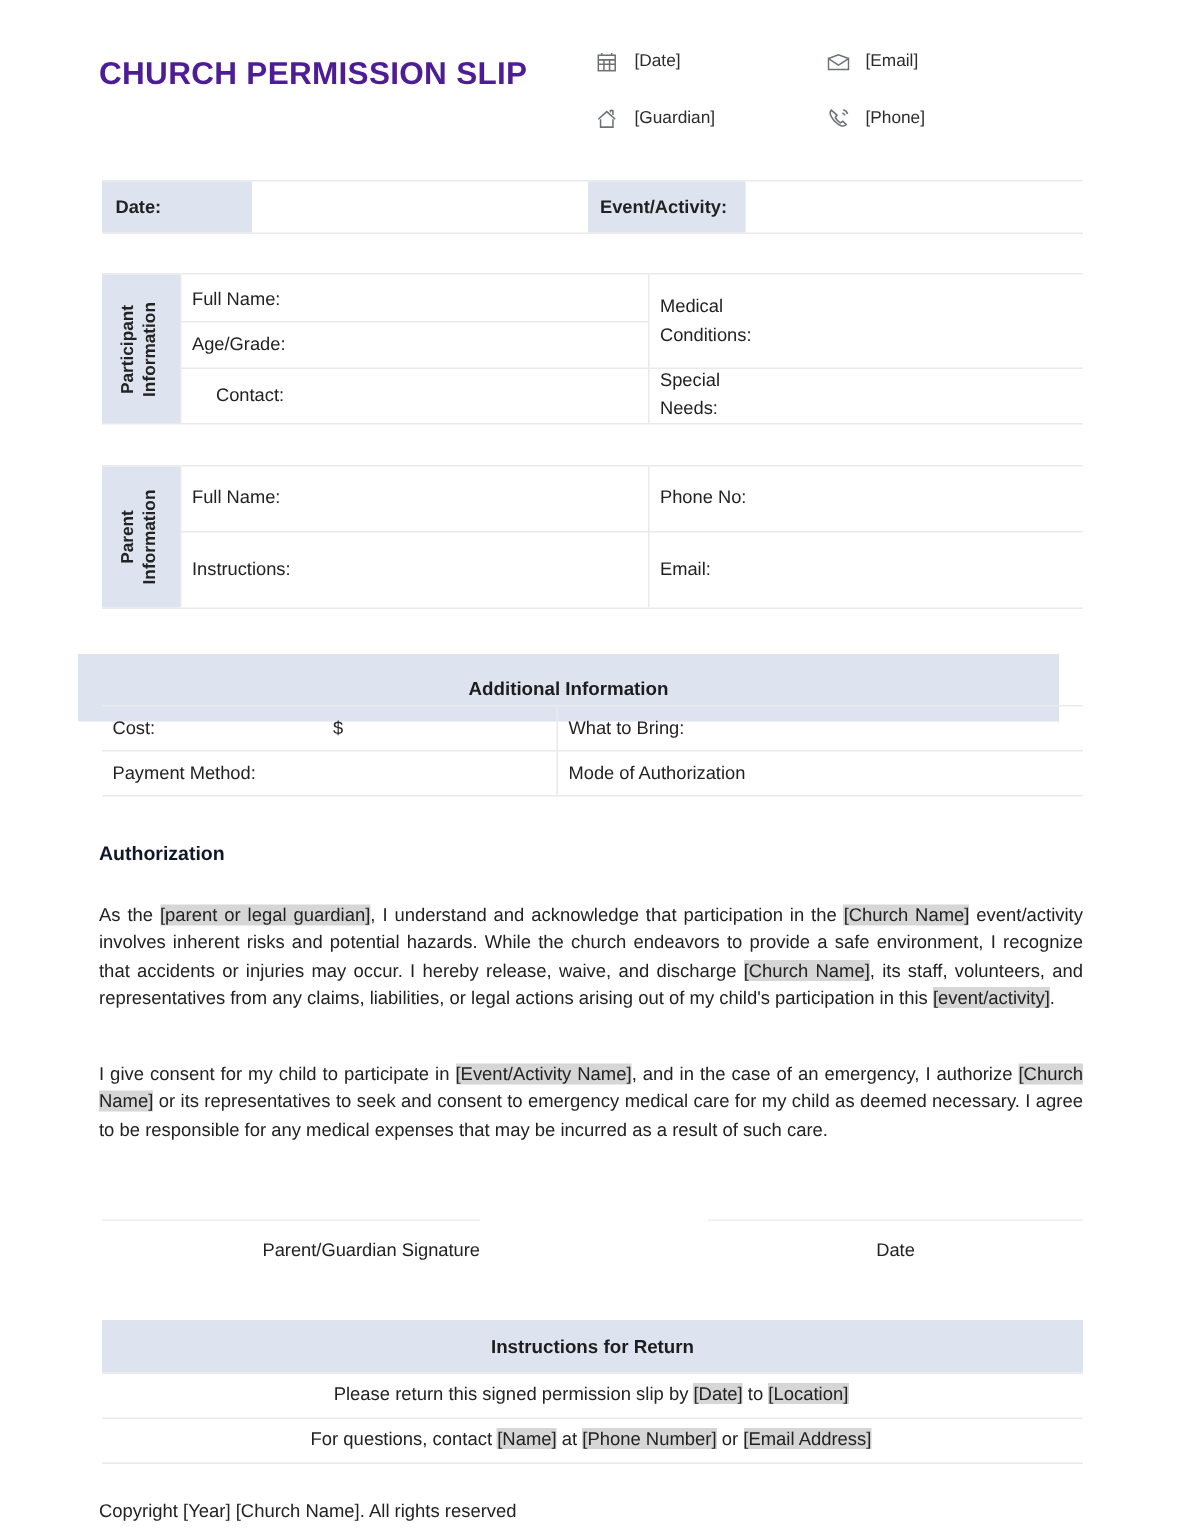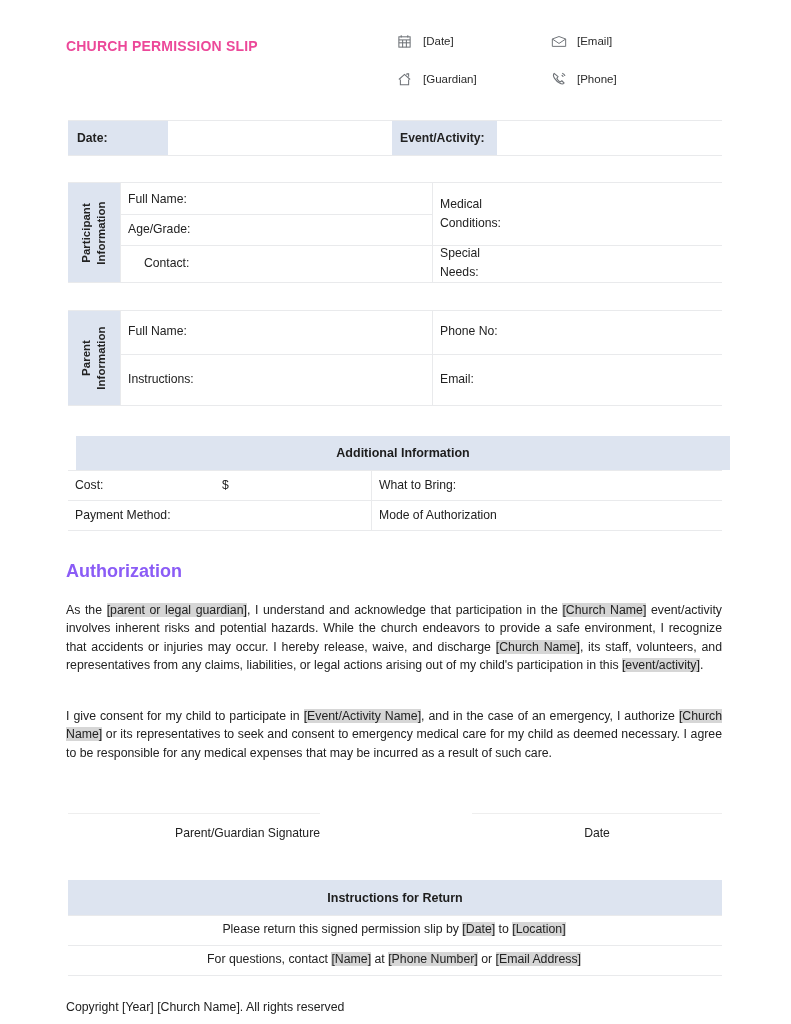--- a/index.html
+++ b/index.html
@@ -26,24 +26,24 @@
   .header {
     position: absolute;
     left: 0; top: 0;
     width: 791px;
     height: 110px;
   }
   .doc-title {
     position: absolute;
     left: 66px;
     top: 38px;
-    font-size: 14px;
+    font-size: 21px;
     font-weight: bold;
     letter-spacing: 0.2px;
-    color: #ec4899;
+    color: #4c1d95;
   }
   .contact-grid {
     position: absolute;
     left: 396px;
     top: 22px;
     width: 340px;
     display: grid;
     grid-template-columns: 150px 150px;
     grid-template-rows: 38px 38px;
     column-gap: 4px;
@@ -117,23 +117,23 @@
     justify-content: center;
     font-size: 12.5px;
     font-weight: bold;
     color: #1d1d1d;
   }
 
   
   .auth-heading {
     position: absolute;
     left: 66px;
-    font-size: 18px;
+    font-size: 13px;
     font-weight: bold;
-    color: #8b5cf6;
+    color: #0f172a;
   }
   .auth-para {
     position: absolute;
     left: 66px;
     width: 656px;
     font-size: 12.3px;
     line-height: 18.3px;
     color: #222222;
     text-align: justify;
     text-justify: inter-word;
@@ -287,21 +287,21 @@
 
     <div class="hline" style="left:120px; top:354px; width:602px;"></div>
 
     <div class="cell-label" style="left:128px; top:372px;">Instructions:</div>
     <div class="cell-label" style="left:440px; top:372px;">Email:</div>
 
     <div class="hline" style="left:68px; top:405px; width:654px;"></div>
   </div>
 
   <div>
-    <div class="banner" style="left:76px; top:436px; width:654px; height:34px;text-align:center;">Additional Information</div>
+    <div class="banner" style="left:52px; top:436px; width:654px; height:45px;text-align:center;">Additional Information</div>
 
     <div class="hline" style="left:68px; top:470px; width:654px;"></div>
     <div class="vline" style="left:371px; top:470px; height:60px;"></div>
 
     <div class="cell-label" style="left:75px; top:478px;">Cost:</div>
     <div class="cell-label" style="left:222px; top:478px;">$</div>
     <div class="cell-label" style="left:379px; top:478px;">What to Bring:</div>
 
     <div class="hline" style="left:68px; top:500px; width:654px;"></div>
 

